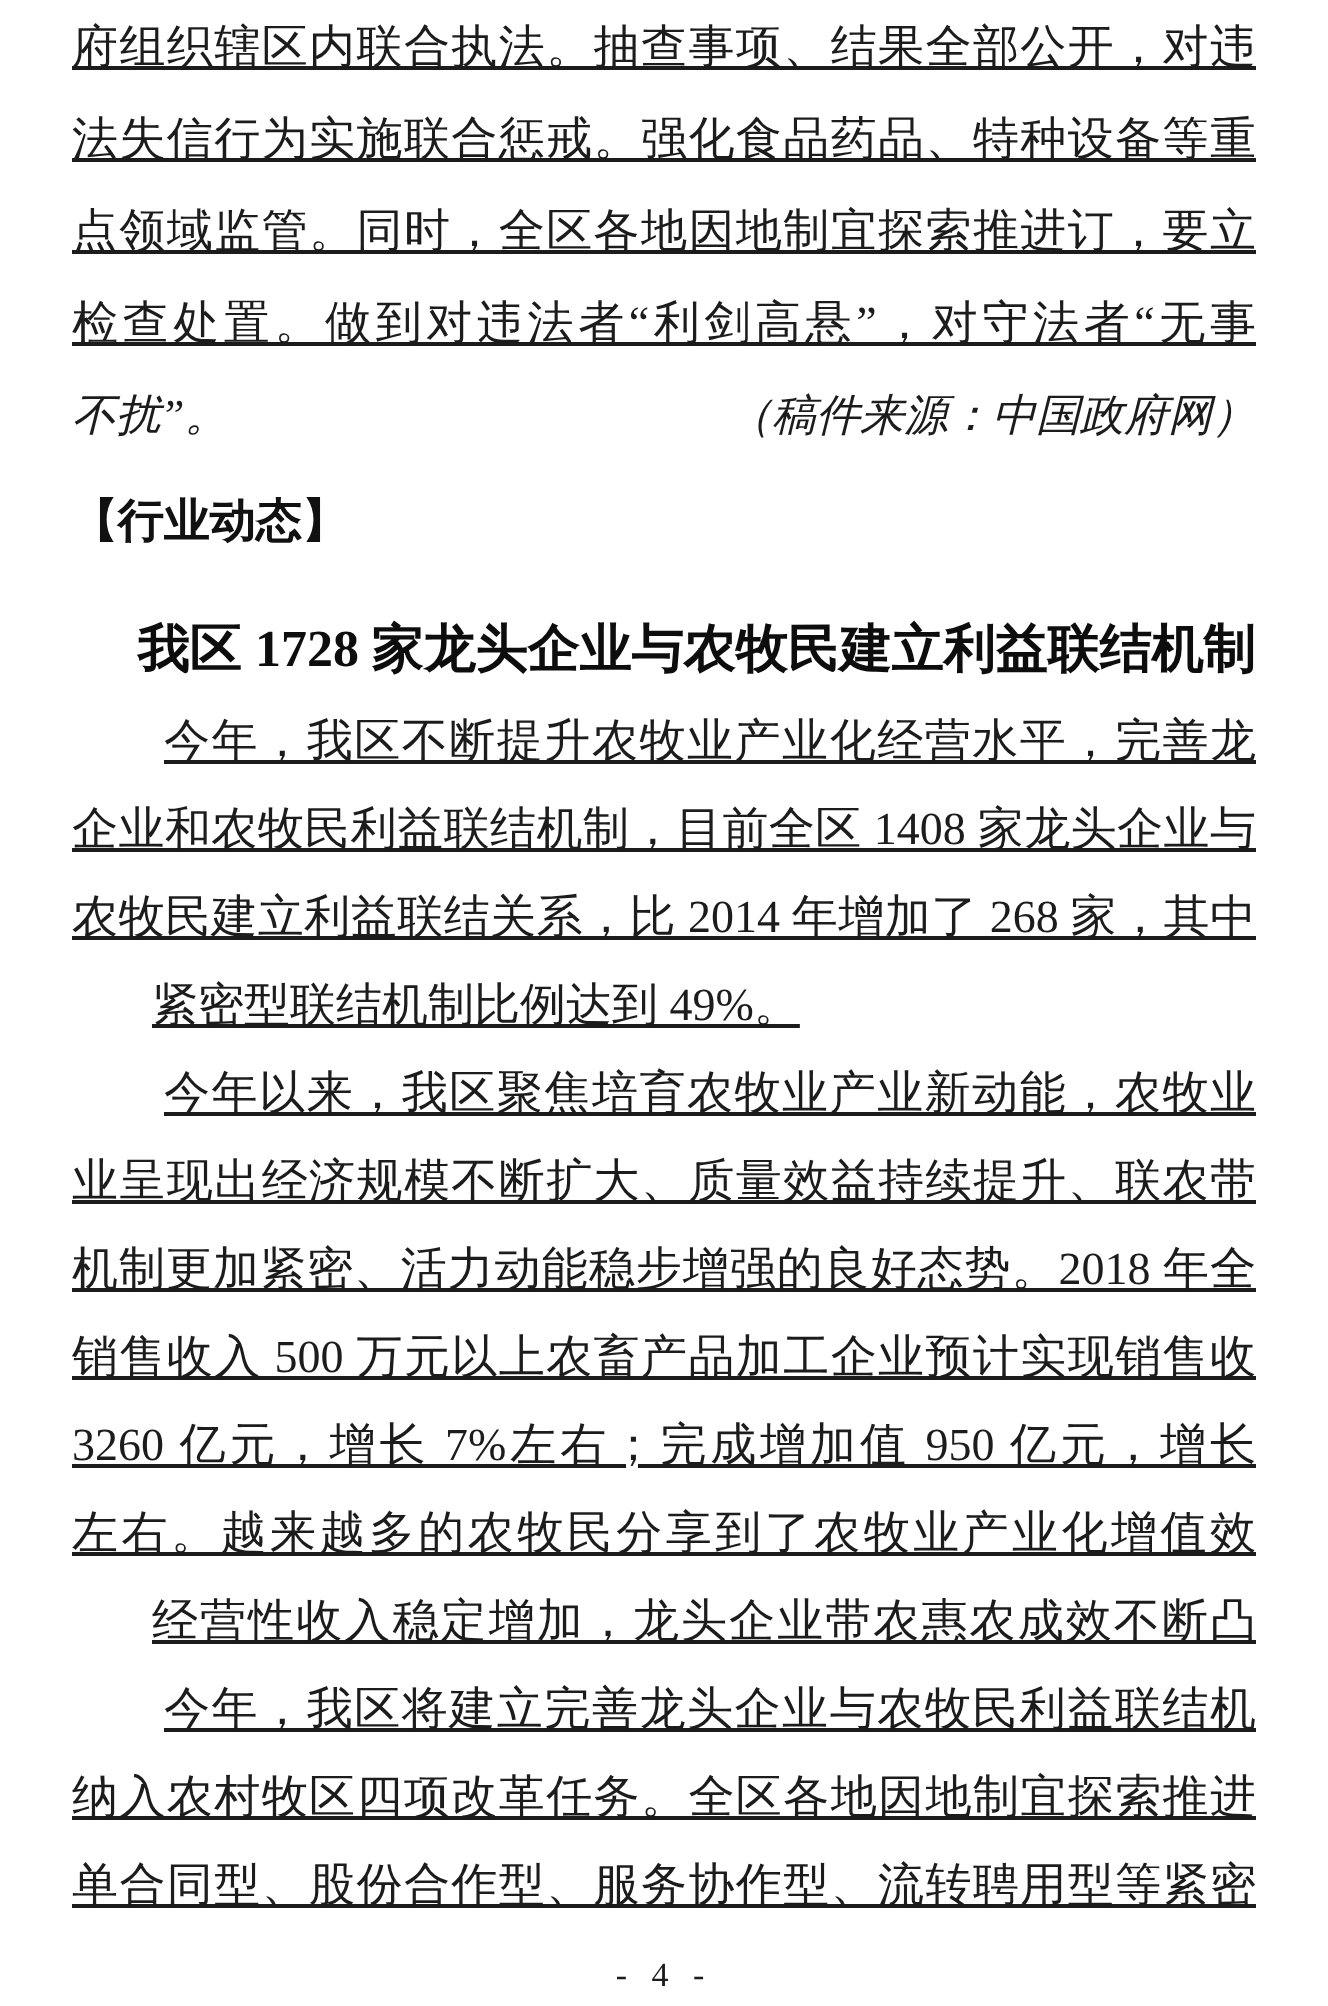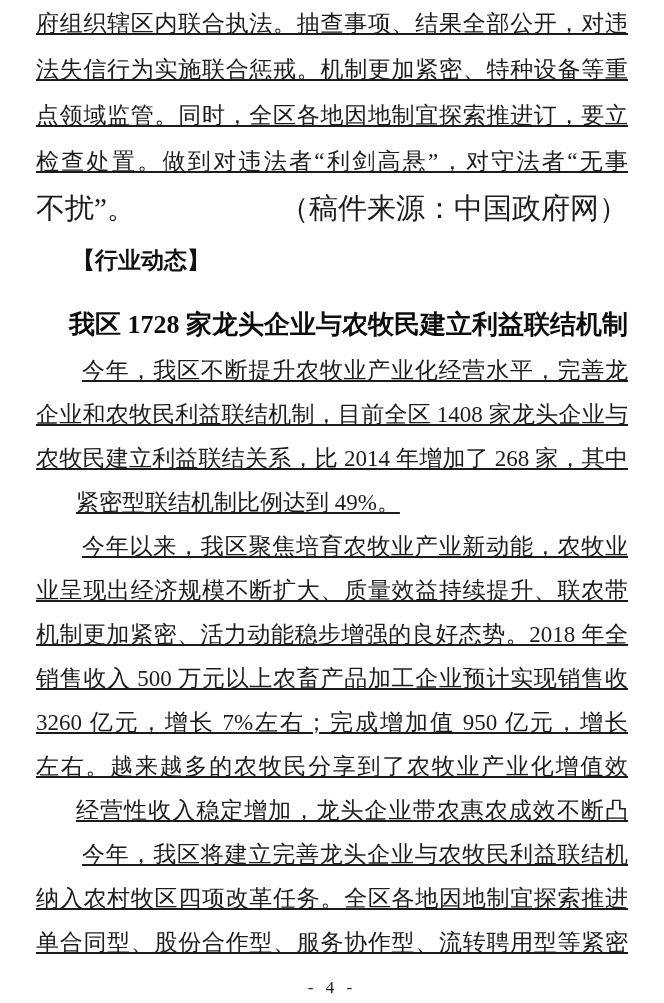--- a/index.html
+++ b/index.html
@@ -29,33 +29,33 @@
     height: 44px;
     line-height: 44px;
   }
   .line.indent { text-indent: 46px; }
   .line.end { text-align-last: left; margin-left: 40px; }
   
   .split-line {
     display: flex;
     justify-content: space-between;
     align-items: flex-start;
-    font-size: 29px;
+    font-size: 22px;
     height: 46px;
     line-height: 46px;
+    font-style: italic;
   }
   .section-header {
     margin-top: 7px;
     height: 45px;
     line-height: 45px;
     font-size: 23px;
     font-weight: bold;
     font-family: "Liberation Sans", "DejaVu Sans", sans-serif;
     color: #111111;
-    margin-left: 36px;
   }
   .article-title {
     margin: 18px 0 0 0;
     height: 48px;
     line-height: 48px;
     font-size: 26px;
     font-weight: bold;
     text-align: right;
     white-space: nowrap;
     color: #0d0d0d;
@@ -70,21 +70,21 @@
   }
 </style>
 </head>
 <body>
 
 <div class="page">
 
   <div class="paragraph continuation">
     <div>
         <div class="line">府组织辖区内联合执法。抽查事项、结果全部公开，对违</div>
-        <div class="line">法失信行为实施联合惩戒。机制更加紧密、特种设备等重</div>
+        <div class="line">法失信行为实施联合惩戒。强化食品药品、特种设备等重</div>
         <div class="line">点领域监管。同时，全区各地因地制宜探索推进订，要立即</div>
         <div class="line">检查处置。做到对违法者“利剑高悬”，对守法者“无事</div>
       </div>
     <div class="split-line">
       <span>不扰”。</span>
       <span>（稿件来源：中国政府网）</span>
     </div>
   </div>
 
   <div class="section-header">【行业动态】</div>

